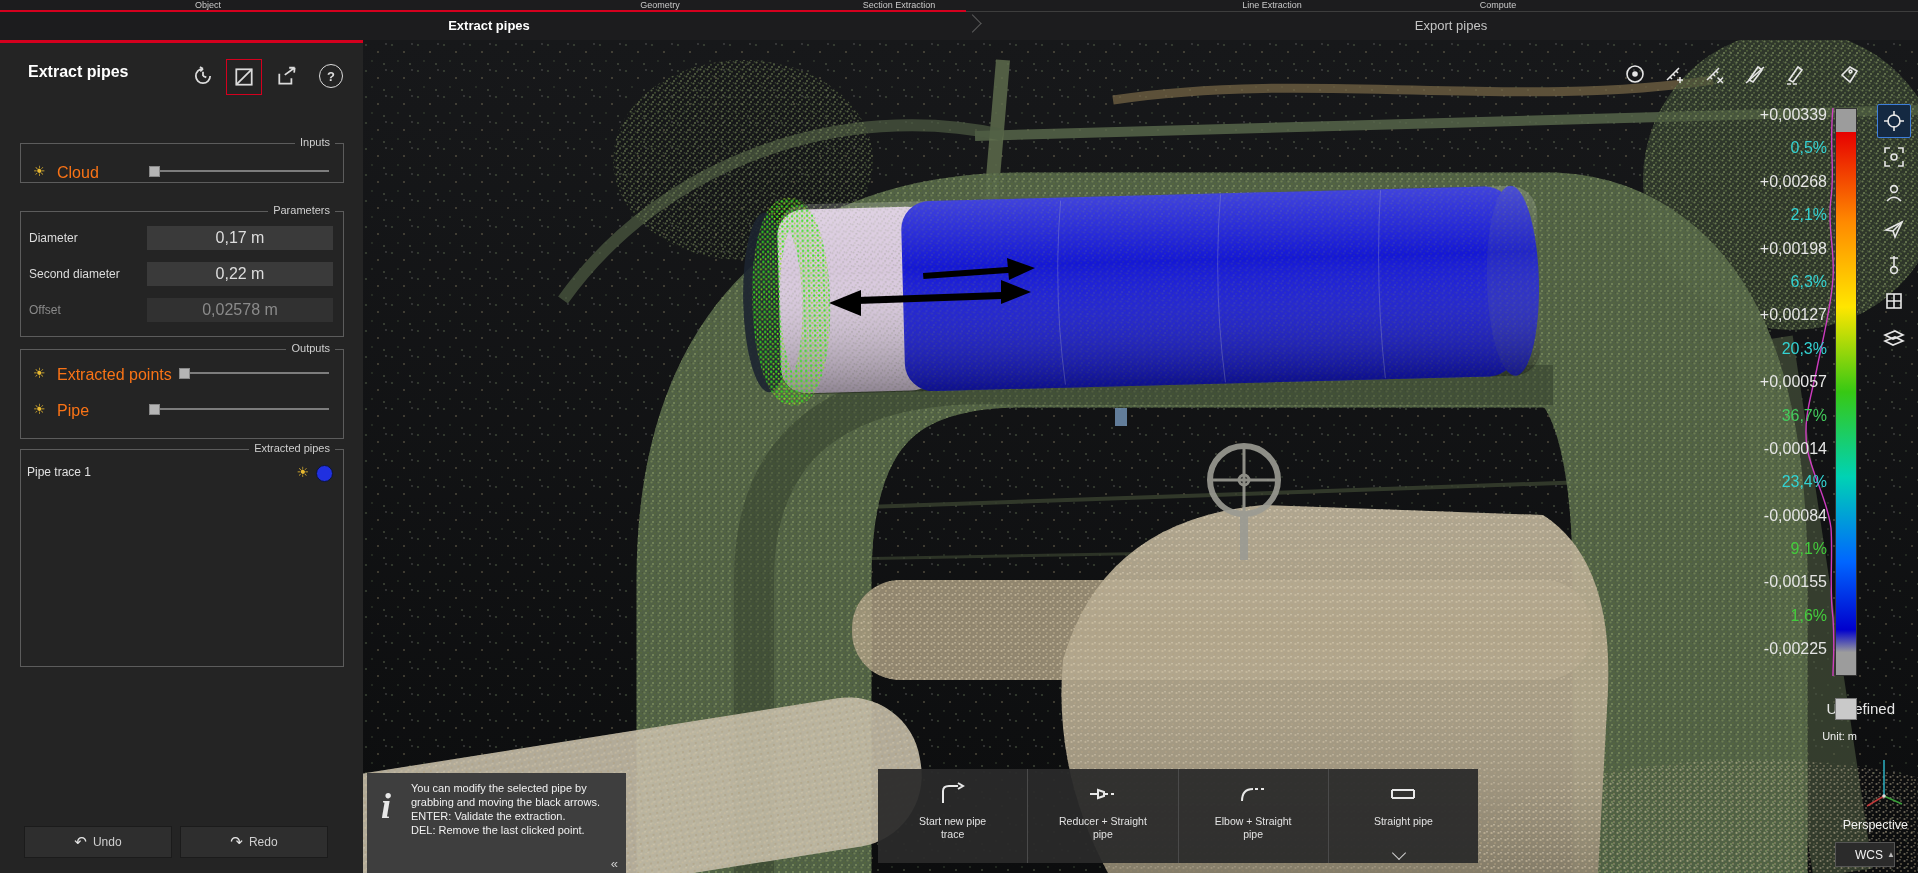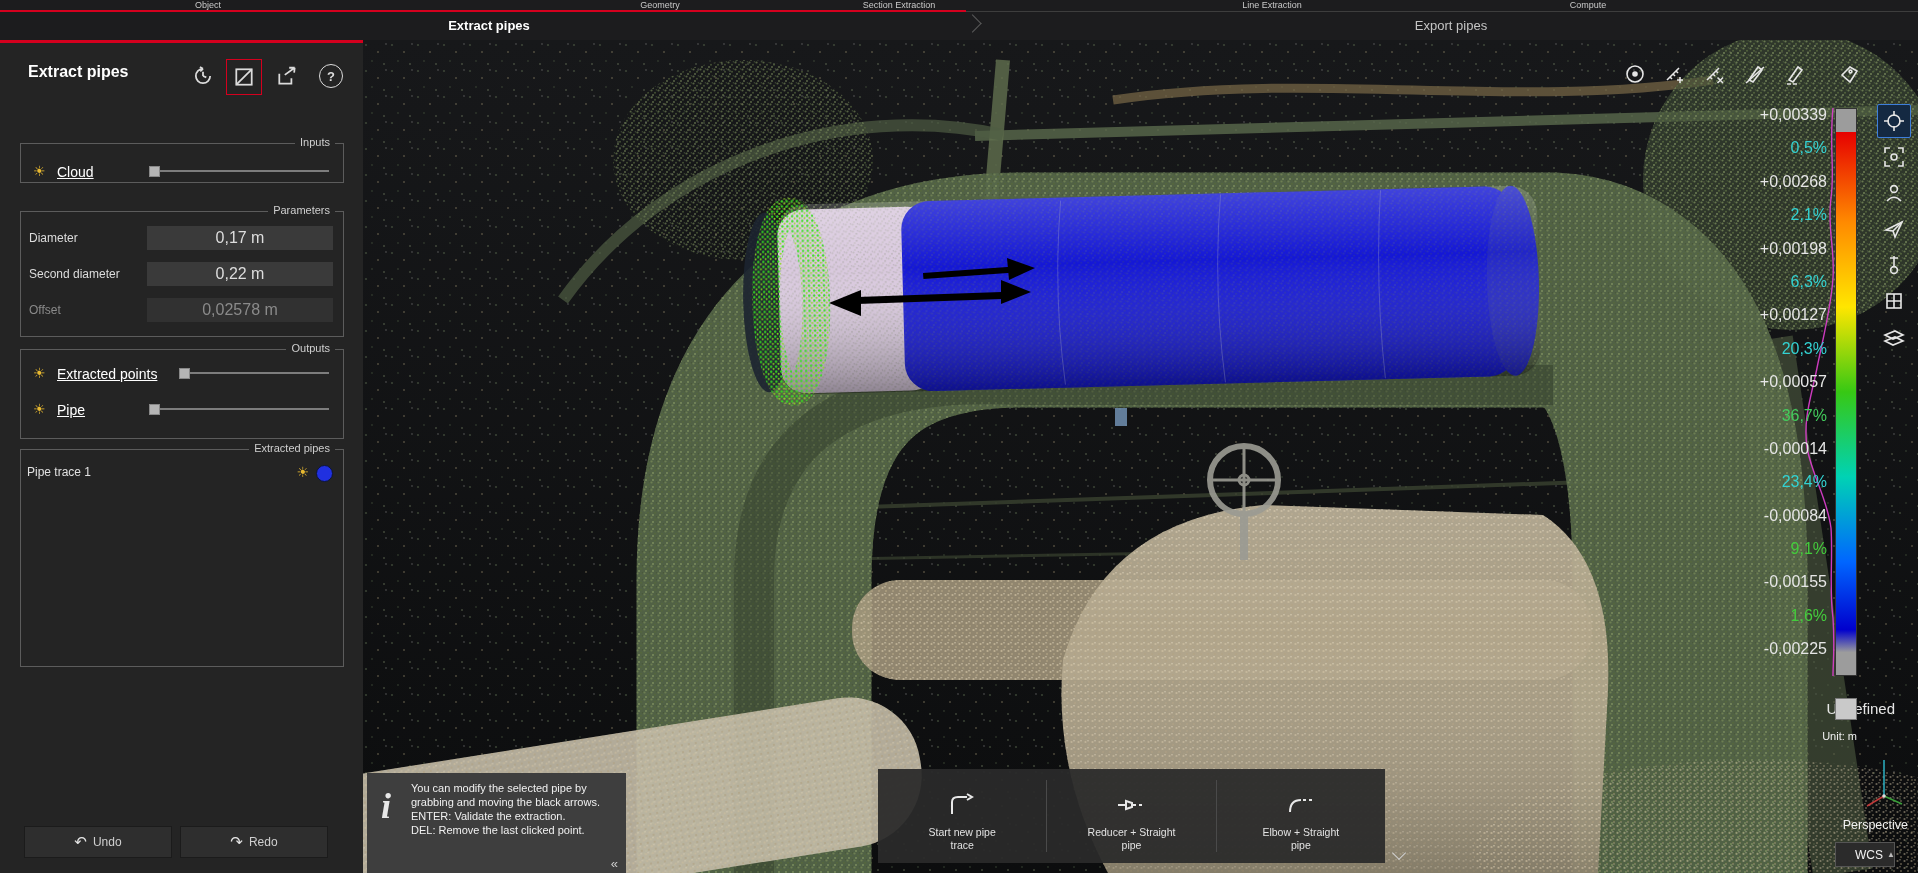--- a/index.html
+++ b/index.html
@@ -26,21 +26,21 @@
   #panel-title{position:absolute;left:28px;top:20px;font-size:16px;font-weight:bold;color:#fff;}
   .ptool{position:absolute;top:16px;width:34px;height:34px;display:flex;align-items:center;
          justify-content:center;color:#dcdcdc;}
   .ptool svg{stroke:#dcdcdc;fill:none;stroke-width:1.6;}
   #tool-select-region{border:1px solid #d4001e;}
   .help-circle{width:22px;height:22px;border:1.6px solid #dcdcdc;border-radius:50%;
                display:flex;align-items:center;justify-content:center;font-size:13px;font-weight:bold;}
   .gbox{position:absolute;left:20px;width:324px;border:1px solid #5c5c5c;box-sizing:border-box;}
   .gbox-label{position:absolute;top:-8px;right:8px;background:#242424;padding:0 5px;
               font-size:11px;color:#cfcfcf;}
-  .row-label{font-size:14px;color:#ffffff;text-decoration:underline;}
+  .row-label{font-size:16px;color:#f97316;}
   .sun{color:#e8b931;font-size:14px;line-height:14px;}
   .slider{position:absolute;height:10px;}
   .slider .track{position:absolute;left:0;right:0;top:4px;height:2px;background:#7d7d7d;}
   .slider .knob{position:absolute;left:0;top:0;width:9px;height:9px;background:#b5b5b5;border:1px solid #888;}
   .pval{position:absolute;right:10px;width:186px;height:24px;background:#3a3a3a;
         font-size:16px;line-height:24px;text-align:center;color:#ddd;}
   .pval.disabled{background:#313131;color:#8a8a8a;}
   .plabel{position:absolute;left:8px;font-size:12px;color:#dcdcdc;line-height:24px;}
   .plabel.disabled{color:#8a8a8a;}
   .list-item{position:absolute;left:6px;right:6px;top:10px;height:24px;font-size:12px;
@@ -56,22 +56,22 @@
   #scene{position:absolute;left:0;top:0;}
 
   
   #infobox{position:absolute;left:4px;top:733px;width:259px;height:100px;background:#3e3e3e;
            box-sizing:border-box;padding:8px 10px 6px 44px;font-size:11px;line-height:14px;color:#f0f0f0;}
   #info-i{position:absolute;left:14px;top:26px;font-family:"Liberation Serif",serif;
           font-style:italic;font-weight:bold;font-size:36px;color:#e8e8e8;}
   #info-collapse{position:absolute;right:8px;bottom:2px;font-size:13px;color:#cfcfcf;}
 
   
-  #pipebar{position:absolute;left:515px;top:729px;width:507px;height:94px;background:rgba(43,43,43,0.94);
-           display:flex;align-items:center;}
+  #pipebar{position:absolute;left:515px;top:729px;width:600px;height:94px;background:rgba(43,43,43,0.94);
+           display:flex;}
   .pipebtn{flex:1;display:flex;flex-direction:column;align-items:center;justify-content:flex-start;
            padding-top:12px;border-right:1px solid #4a4a4a;box-sizing:border-box;}
   .pipebtn:last-child{border-right:none;}
   .pipebtn svg{stroke:#e8e8e8;fill:none;stroke-width:2;}
   .pipebtn .lbl{margin-top:8px;font-size:10.5px;line-height:13px;color:#e2e2e2;text-align:center;
                 width:92px;}
   #pipebar-collapse{position:absolute;left:1028px;top:806px;width:16px;height:16px;}
   #pipebar-collapse span{position:absolute;left:3px;top:2px;width:9px;height:9px;
       border-bottom:1.5px solid #cfcfcf;border-right:1.5px solid #cfcfcf;transform:rotate(45deg);}
 
@@ -113,21 +113,21 @@
 </head>
 <body>
 
 <div id="app">
 
   <div id="topbar">
     <span class="wf-step" style="left:208px">Object</span>
     <span class="wf-step" style="left:660px">Geometry</span>
     <span class="wf-step" style="left:899px">Section Extraction</span>
     <span class="wf-step" style="left:1272px">Line Extraction</span>
-    <span class="wf-step" style="left:1588px">Compute</span>
+    <span class="wf-step" style="left:1498px">Compute</span>
     <div id="progress-red"></div>
     <div id="progress-rest"></div>
     <span class="tab active" style="left:489px">Extract pipes</span>
     <span class="chev-div" style="left:966px"></span>
     <span class="tab idle" style="left:1451px">Export pipes</span>
   </div>
 
   <div id="panel">
     <div id="panel-title">Extract pipes</div>
 
@@ -334,20 +334,27 @@
         </svg>
         <div class="lbl">Reducer + Straight pipe</div>
       </div>
       <div class="pipebtn">
         <svg width="30" height="26" viewBox="0 0 30 26">
           <path d="M4,20 Q4,8 15,8"></path>
           <path d="M17,8 L28,8" stroke-dasharray="3 3"></path>
         </svg>
         <div class="lbl">Elbow + Straight pipe</div>
       </div>
+      <div class="pipebtn">
+        <svg width="30" height="26" viewBox="0 0 30 26">
+          <path d="M4,9 L26,9 M4,17 L26,17"></path>
+          <path d="M4,9 L4,17 M26,9 L26,17"></path>
+        </svg>
+        <div class="lbl">Straight pipe</div>
+      </div>
     </div>
     <div id="pipebar-collapse">
         <span></span>
       </div>
 
     <div id="measurebar">
       <div class="mtool">
         <svg width="22" height="22" viewBox="0 0 22 22">
           <circle cx="11" cy="11" r="8"></circle>
             <circle cx="11" cy="11" r="2" fill="#e6e6e6"></circle>

